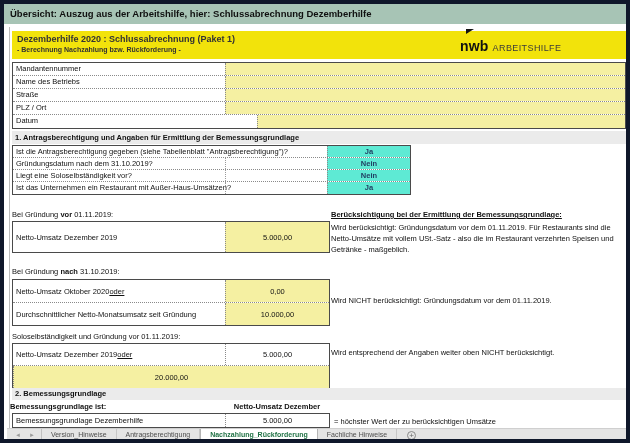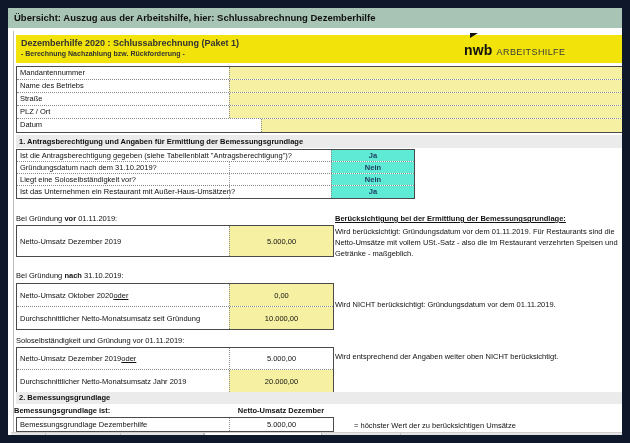--- a/index.html
+++ b/index.html
@@ -1,17 +1,17 @@
 <!DOCTYPE html>
 <html><head>
 <meta charset="utf-8">
 <style>
   * { margin:0; padding:0; box-sizing:border-box; }
   html,body { width:630px; height:443px; background:#fff; font-family:"Liberation Sans", sans-serif; }
-  .page { position:relative; width:630px; height:443px; background:#fff; border:8px solid #0f172a; overflow:hidden; }
+  .page { position:relative; width:630px; height:443px; background:#fff; border:4px solid #0f172a; overflow:hidden; }
   .abs { position:absolute; }
 
   
   .titlebar { left:0; top:0; width:626px; height:20px; background:#A7C4B5; color:#101010;
               font-size:9.5px; font-weight:bold; line-height:20px; padding-left:6px; }
 
   
   .frame { left:5px; top:23px; width:620px; height:415px; border-left:1px solid #bcbcbc; border-right:1px solid #bcbcbc; }
 
   
@@ -185,40 +185,36 @@
   </div>
   <div class="abs gbox" style="left:8px; top:339px;">
     <div class="brow" style="height:22px;">
       <div class="blabel">
         <span>Netto-Umsatz Dezember 2019 </span>
           <span class="u">oder</span>
       </div>
       <div class="bval">5.000,00</div>
     </div>
     <div class="brow" style="height:22px;">
-      <div class="blabel">
-        <span>Durchschnittlicher Netto-Monatsumsatz Jahr 2019</span>
-          <span class="u"></span>
-      </div>
       <div class="bval yellow">20.000,00</div>
     </div>
   </div>
   <div class="abs note" style="left:327px; top:343px; white-space:nowrap;">Wird entsprechend der Angaben weiter oben NICHT berücksichtigt.</div>
 
   <div class="abs sec-head" style="top:384px; height:12px; line-height:12px;">2. Bemessungsgrundlage</div>
   <div class="abs basis-label" style="left:6px; top:398px;">Bemessungsgrundlage ist:</div>
   <div class="abs basis-value" style="left:221px; top:398px; width:104px;">Netto-Umsatz Dezember 2019</div>
 
   <div class="abs gbox" style="left:8px; top:409px;">
     <div class="brow" style="height:13px;">
       <div class="blabel bold">Bemessungsgrundlage Dezemberhilfe</div>
       <div class="bval bold">5.000,00</div>
     </div>
   </div>
-  <div class="abs note" style="left:346px; top:412px; white-space:nowrap;">= höchster Wert der zu berücksichtigen Umsätze</div>
+  <div class="abs note" style="left:330px; top:412px; white-space:nowrap;">= höchster Wert der zu berücksichtigen Umsätze</div>
 
   <div class="abs tabbar">
     <div class="tab-nav">
       <span>◄</span>
       <span>►</span>
     </div>
     <div class="tab-sep"></div>
     <div class="tab">Version_Hinweise</div>
     <div class="tab">Antragsberechtigung</div>
     <div class="tab active">Nachzahlung_Rückforderung</div>

